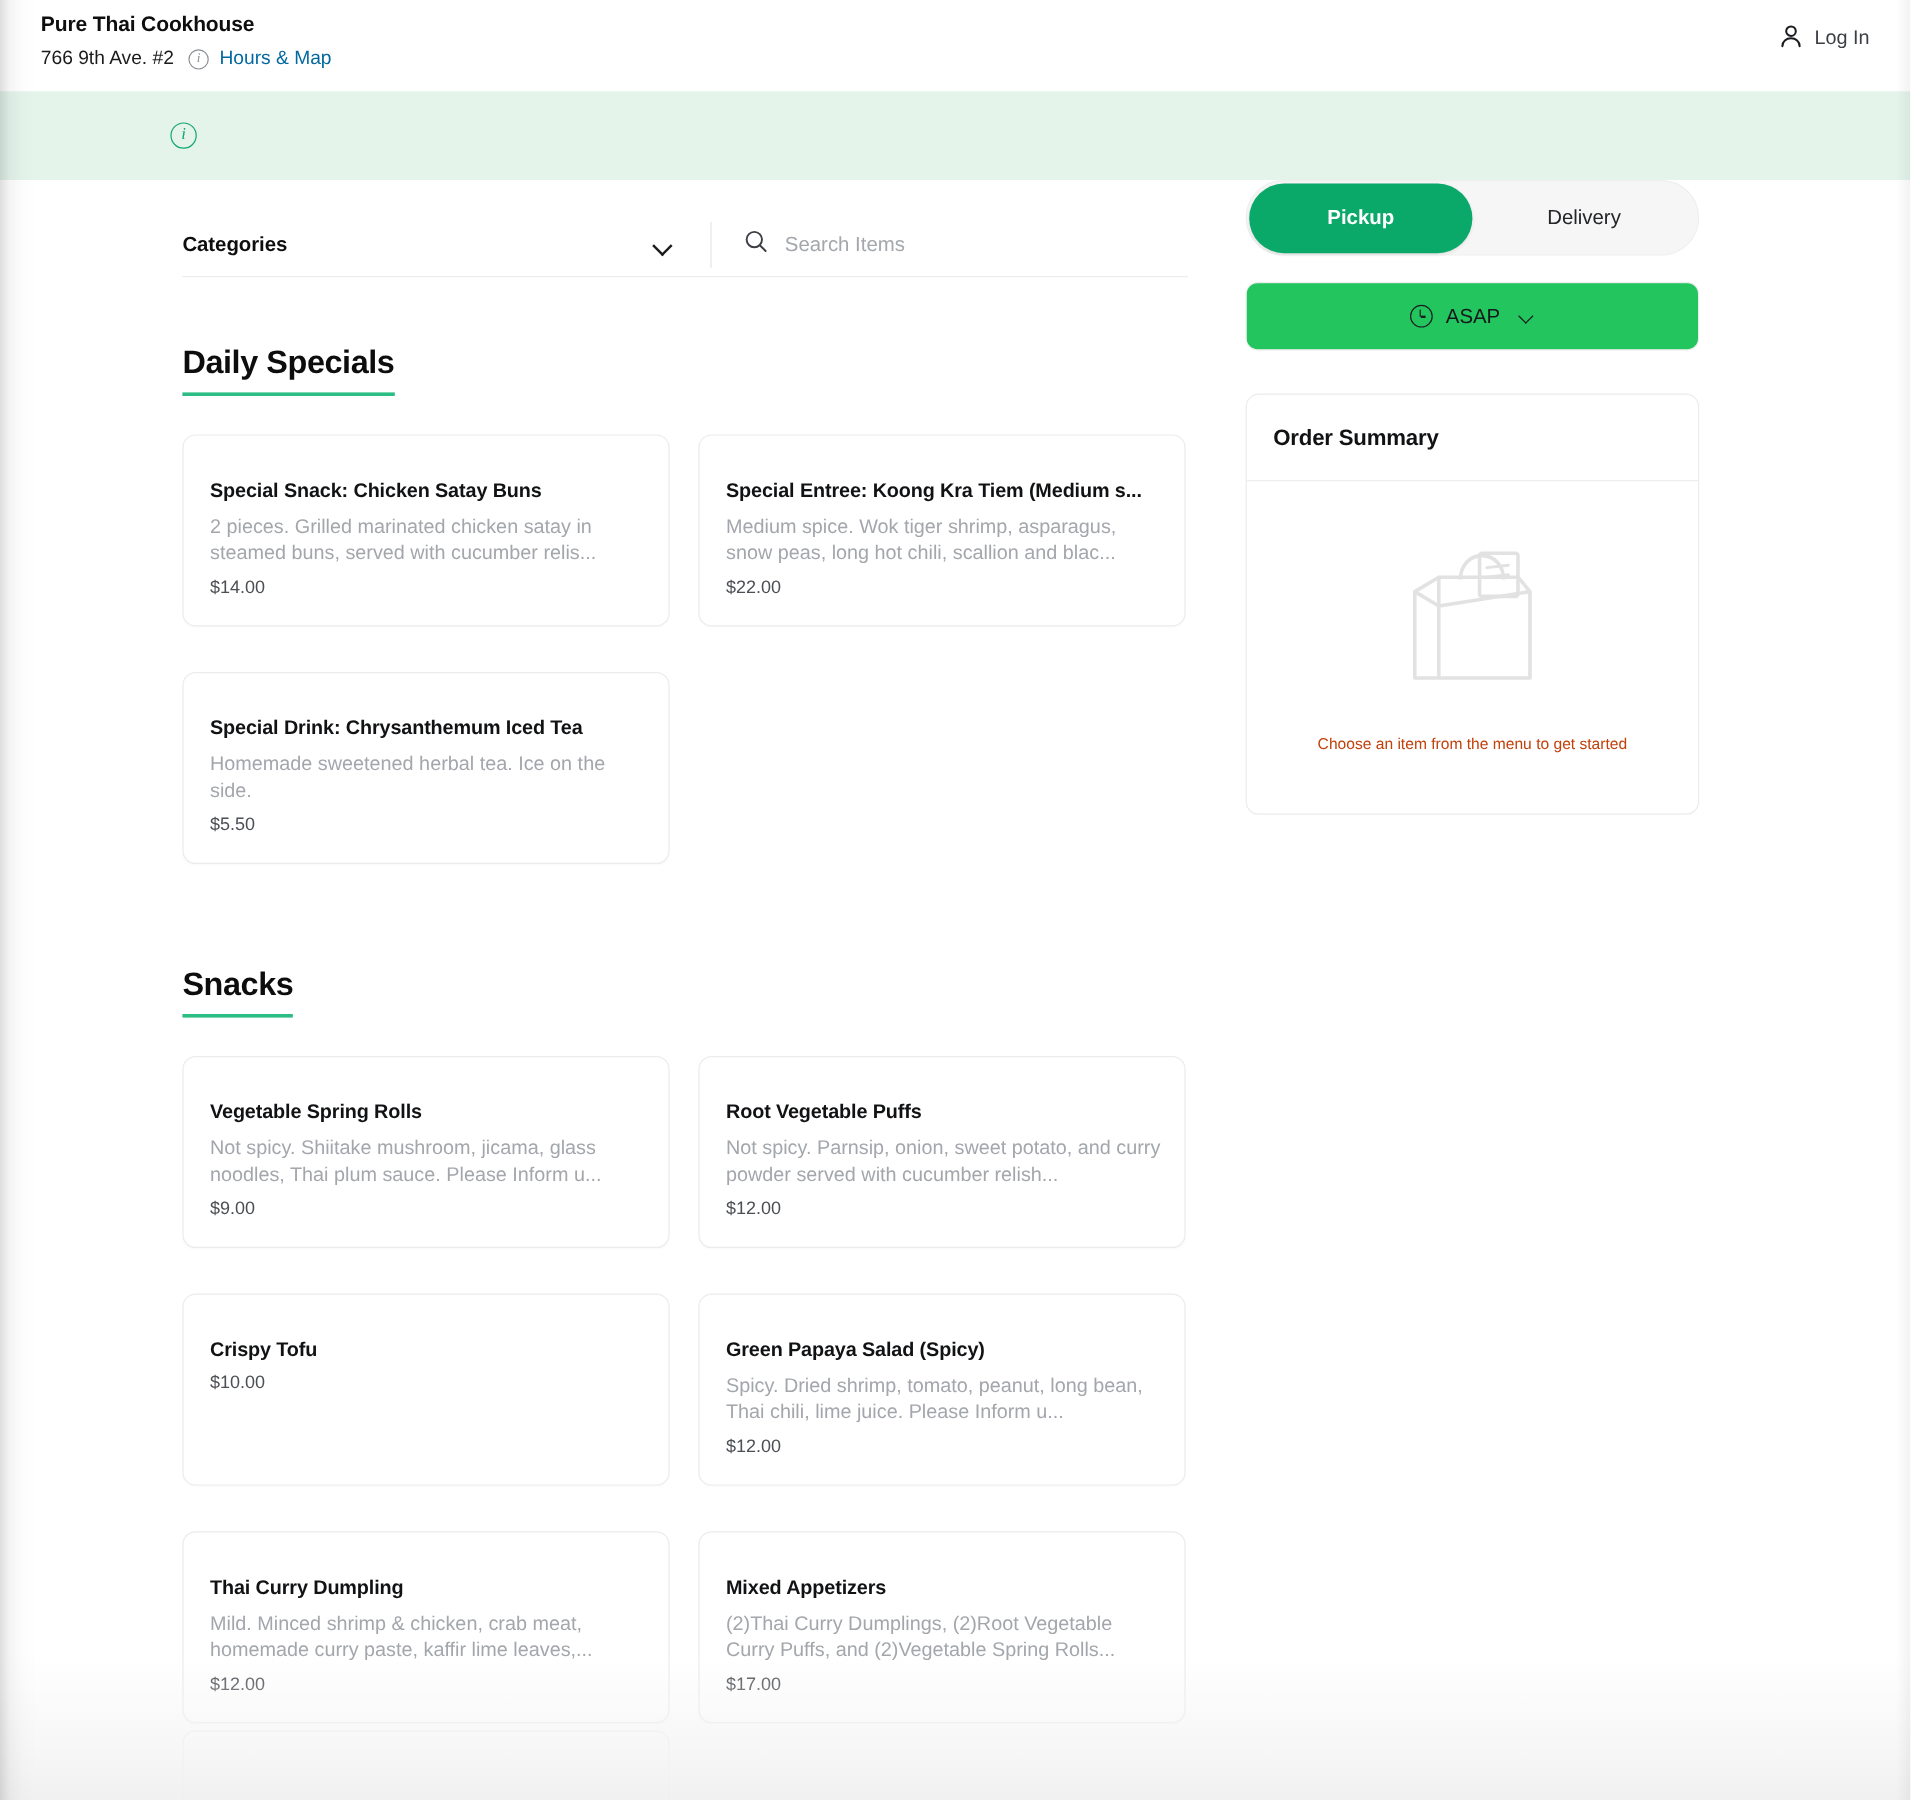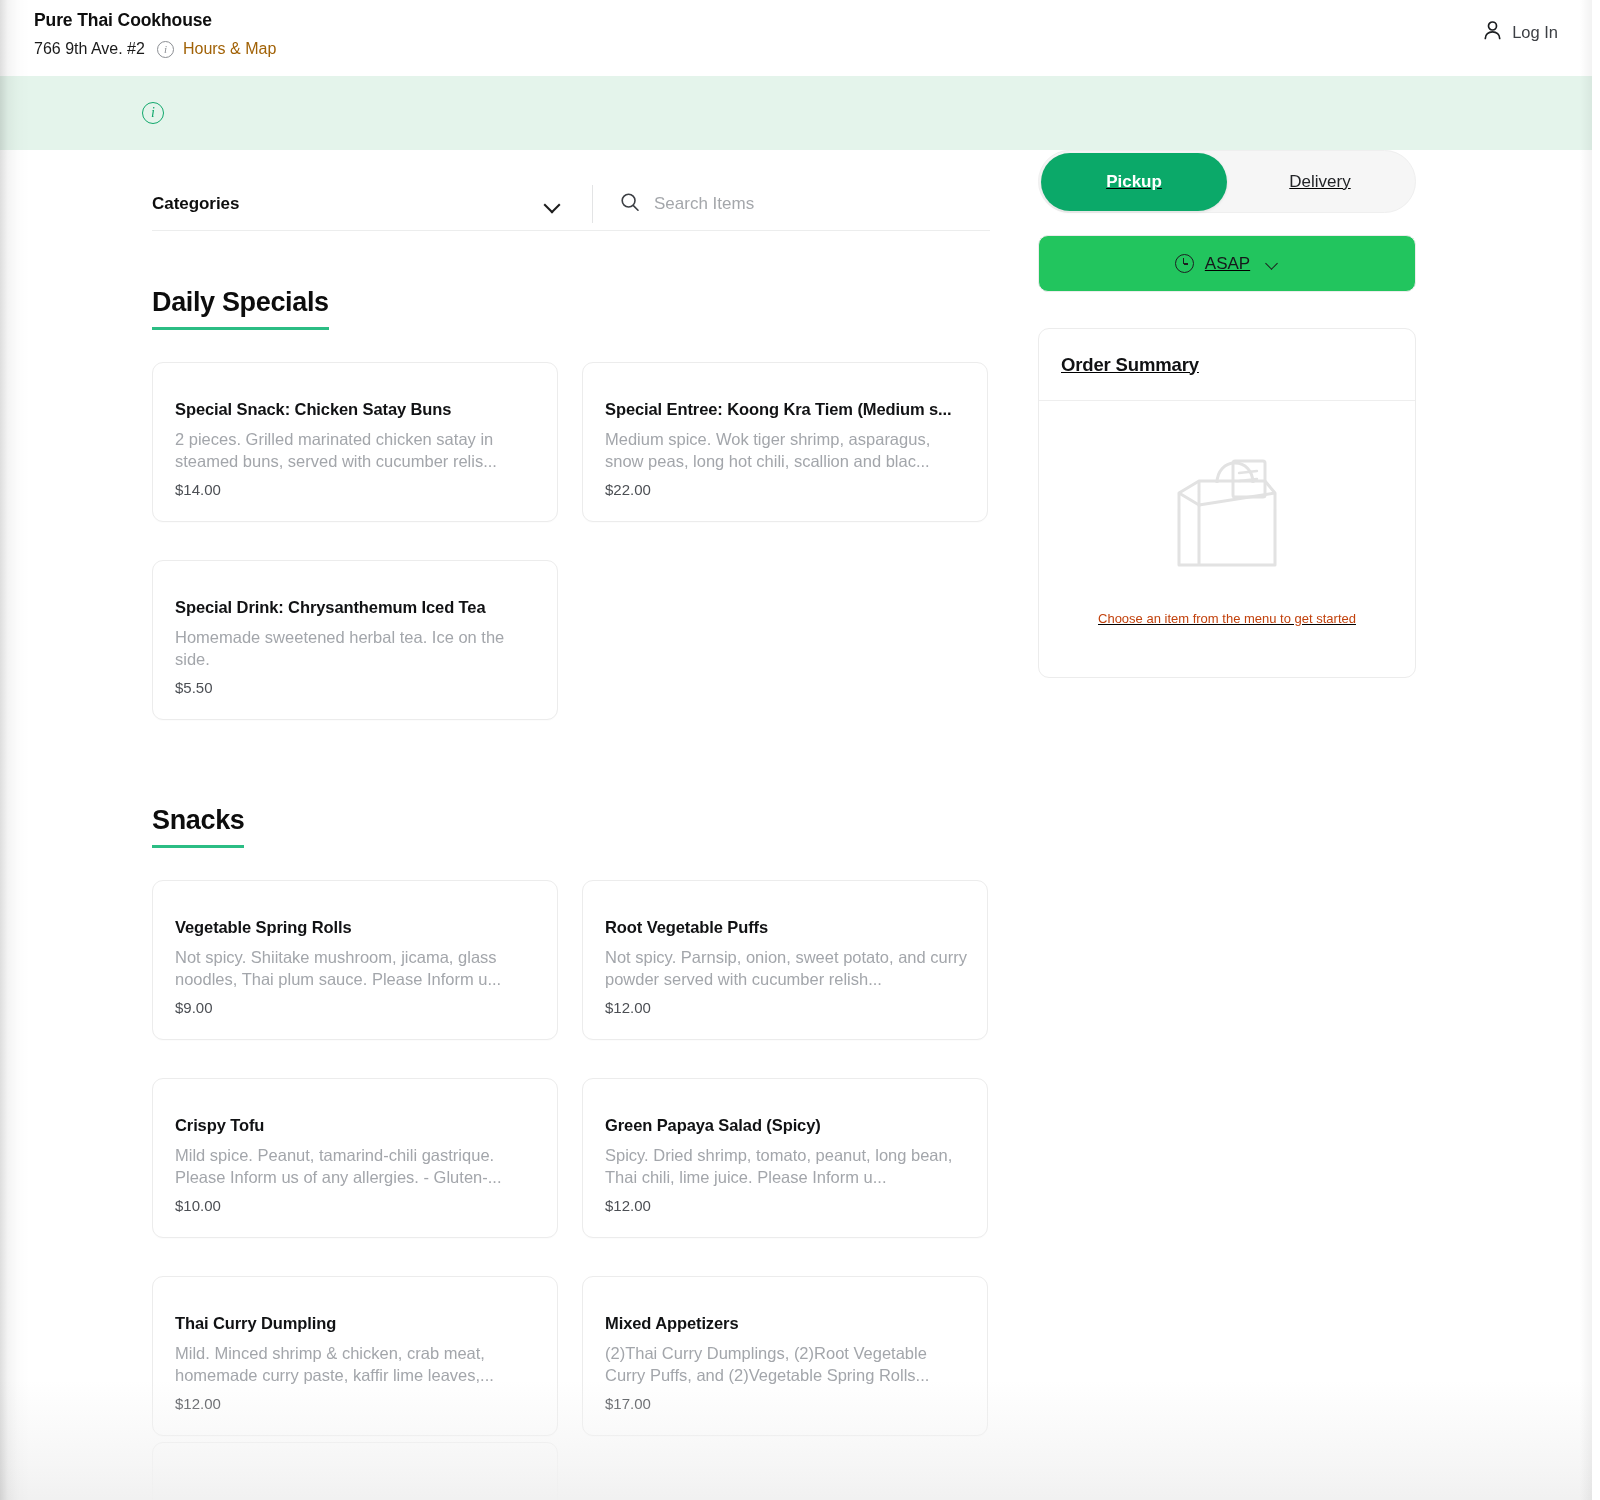--- a/index.html
+++ b/index.html
@@ -78,21 +78,21 @@
     font-weight: 400;
   }
   .hours-map {
     display: flex;
     align-items: center;
     gap: 9px;
     cursor: pointer;
   }
   .hours-map-label {
     font-size: 16px;
-    color: #a16207;
+    color: #0369a1;
   }
   .info-circle {
     width: 17px; height: 17px;
     border: 1.3px solid #8b8e93;
     border-radius: 50%;
     display: inline-flex;
     align-items: center;
     justify-content: center;
     font-size: 11px;
     font-style: italic;
@@ -280,21 +280,20 @@
   .card-price {
     margin-top: 8px;
     font-size: 15px;
     color: #4c4f54;
   }
 
   
   .order-col {
     width: 380px;
     margin-left: 48px;
-    text-decoration: underline;
   }
   .seg-control {
     display: flex;
     width: 378px;
     height: 63px;
     background: #f6f6f6;
     border: 1px solid #efefef;
     border-radius: 32px;
     padding: 2px;
     align-items: center;
@@ -499,21 +498,20 @@
             <div class="card-desc">Not spicy. Shiitake mushroom, jicama, glass noodles, Thai plum sauce. Please Inform u...</div>
             <div class="card-price">$9.00</div>
           </div>
           <div class="card">
             <div class="card-title">Root Vegetable Puffs</div>
             <div class="card-desc">Not spicy. Parnsip, onion, sweet potato, and curry powder served with cucumber relish...</div>
             <div class="card-price">$12.00</div>
           </div>
           <div class="card">
             <div class="card-title">Crispy Tofu</div>
-            <div class="card-desc">Mild spice. Peanut, tamarind-chili gastrique. Please Inform us of any allergies. - Gluten-...</div>
             <div class="card-price">$10.00</div>
           </div>
           <div class="card">
             <div class="card-title">Green Papaya Salad (Spicy)</div>
             <div class="card-desc">Spicy. Dried shrimp, tomato, peanut, long bean, Thai chili, lime juice. Please Inform u...</div>
             <div class="card-price">$12.00</div>
           </div>
           <div class="card">
             <div class="card-title">Thai Curry Dumpling</div>
             <div class="card-desc">Mild. Minced shrimp &amp; chicken, crab meat, homemade curry paste, kaffir lime leaves,...</div>

